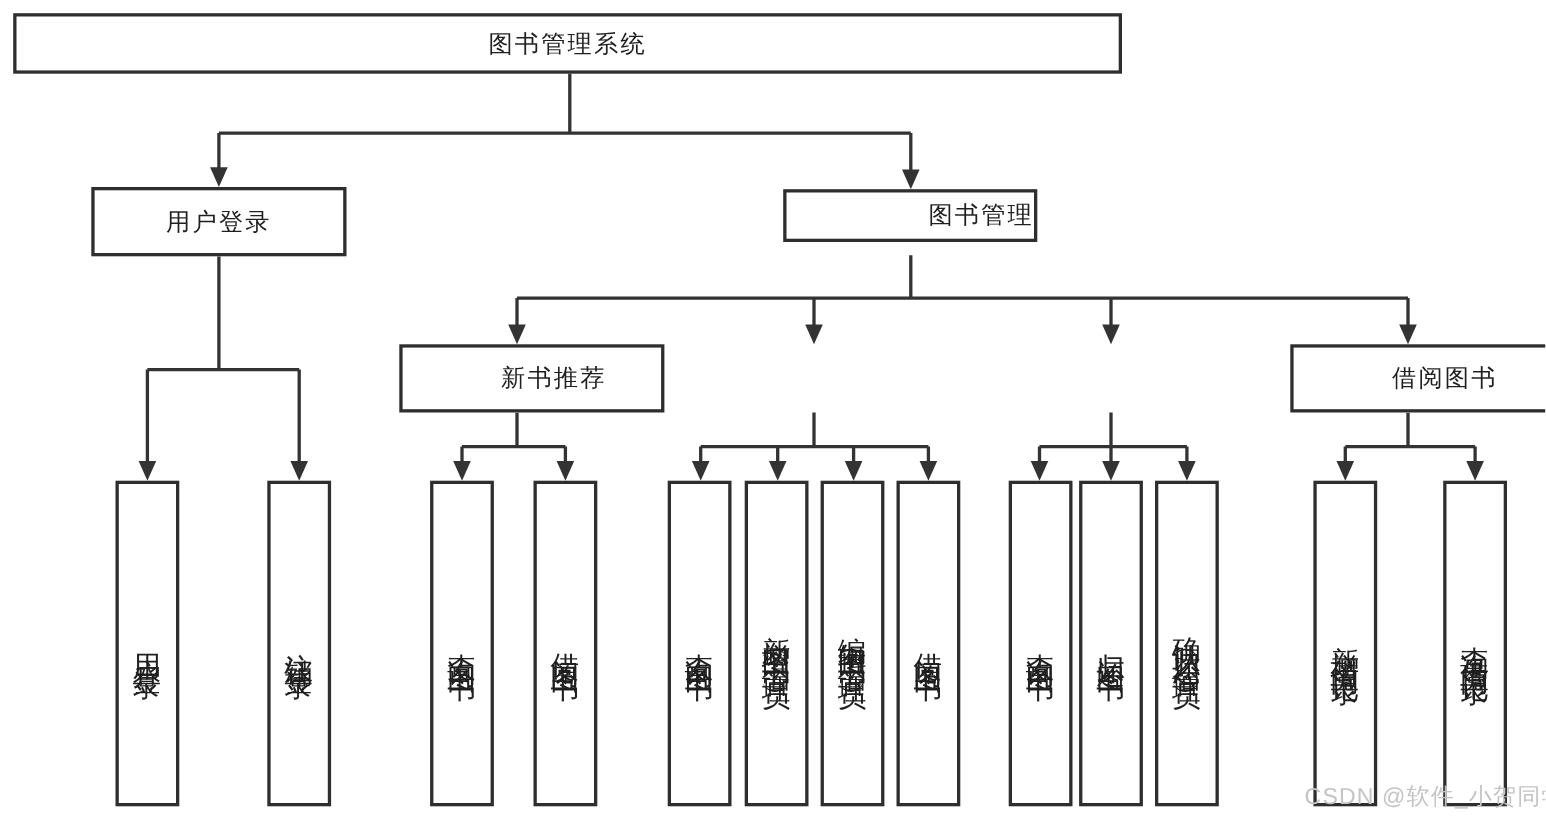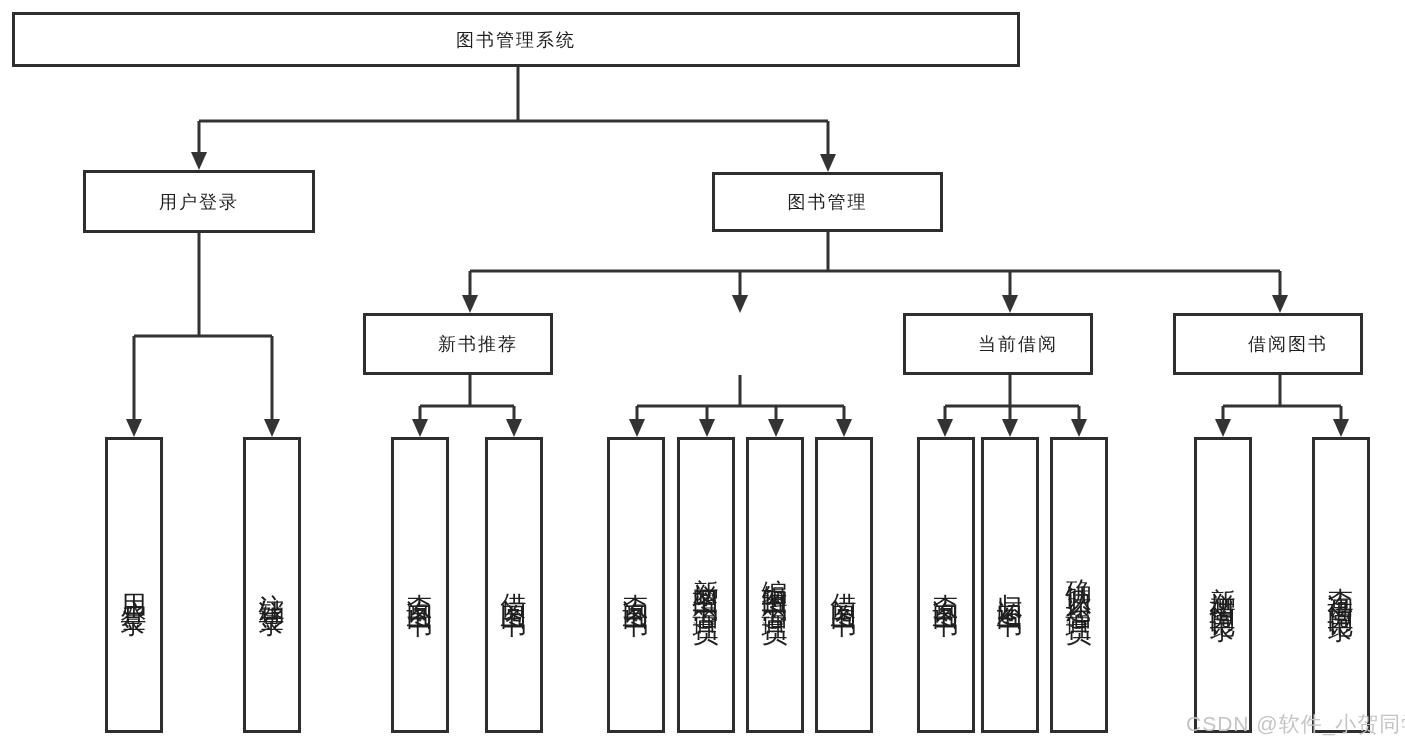--- a/index.html
+++ b/index.html
@@ -13,37 +13,37 @@
   }
   .wires{position:absolute;left:0;top:0;width:1405px;height:747px;}
   .box{
     position:absolute;
     box-sizing:border-box;
     background:#ffffff;
     border:3px solid #2e2e2e;
     display:flex;align-items:center;justify-content:center;
   }
   .hlabel{
-    font-size:18px;
+    font-size:22px;
     letter-spacing:2px;
     white-space:nowrap;
   }
   .vbox{top:437px;width:58px;height:296px;}
   .vlabel{
     writing-mode:vertical-rl;
     text-orientation:mixed;
     font-size:26px;
     letter-spacing:6px;
     line-height:1;
   }
   
   .root{left:12px;top:12px;width:1008px;height:55px;}
   .b-user-login{left:83px;top:170px;width:232px;height:63px;}
-  .b-book-mgmt{left:712px;top:172px;width:231px;height:60px;}
-  .l3{top:313px;width:190px;height:62px;padding-left:40px;}
+  .b-book-mgmt{left:712px;top:172px;width:231px;height:48px;justify-content:flex-end;}
+  .l3{top:313px;width:241px;height:62px;padding-left:40px;}
   .g-newbook{left:363px;}
   .g-borrow{left:633px;}
   .g-current{left:903px;}
   .g-records{left:1173px;}
   
   .v-ul-1{left:105px;}
   .v-ul-2{left:243px;}
   .v-g0-1{left:391px;}
   .v-g0-2{left:485px;}
   .v-g1-1{left:607px;}
@@ -114,23 +114,20 @@
   <div class="box b-user-login">
     <span class="hlabel">用户登录</span>
   </div>
   <div class="box b-book-mgmt">
     <span class="hlabel">图书管理</span>
   </div>
 
   <div class="box l3 g-newbook">
     <span class="hlabel">新书推荐</span>
   </div>
-  <div class="box l3 g-current">
-    <span class="hlabel">当前借阅</span>
-  </div>
   <div class="box l3 g-records">
     <span class="hlabel">借阅图书</span>
   </div>
 
   <div class="box vbox v-ul-1">
     <span class="vlabel">用户登录</span>
   </div>
   <div class="box vbox v-ul-2">
     <span class="vlabel">注销登录</span>
   </div>

